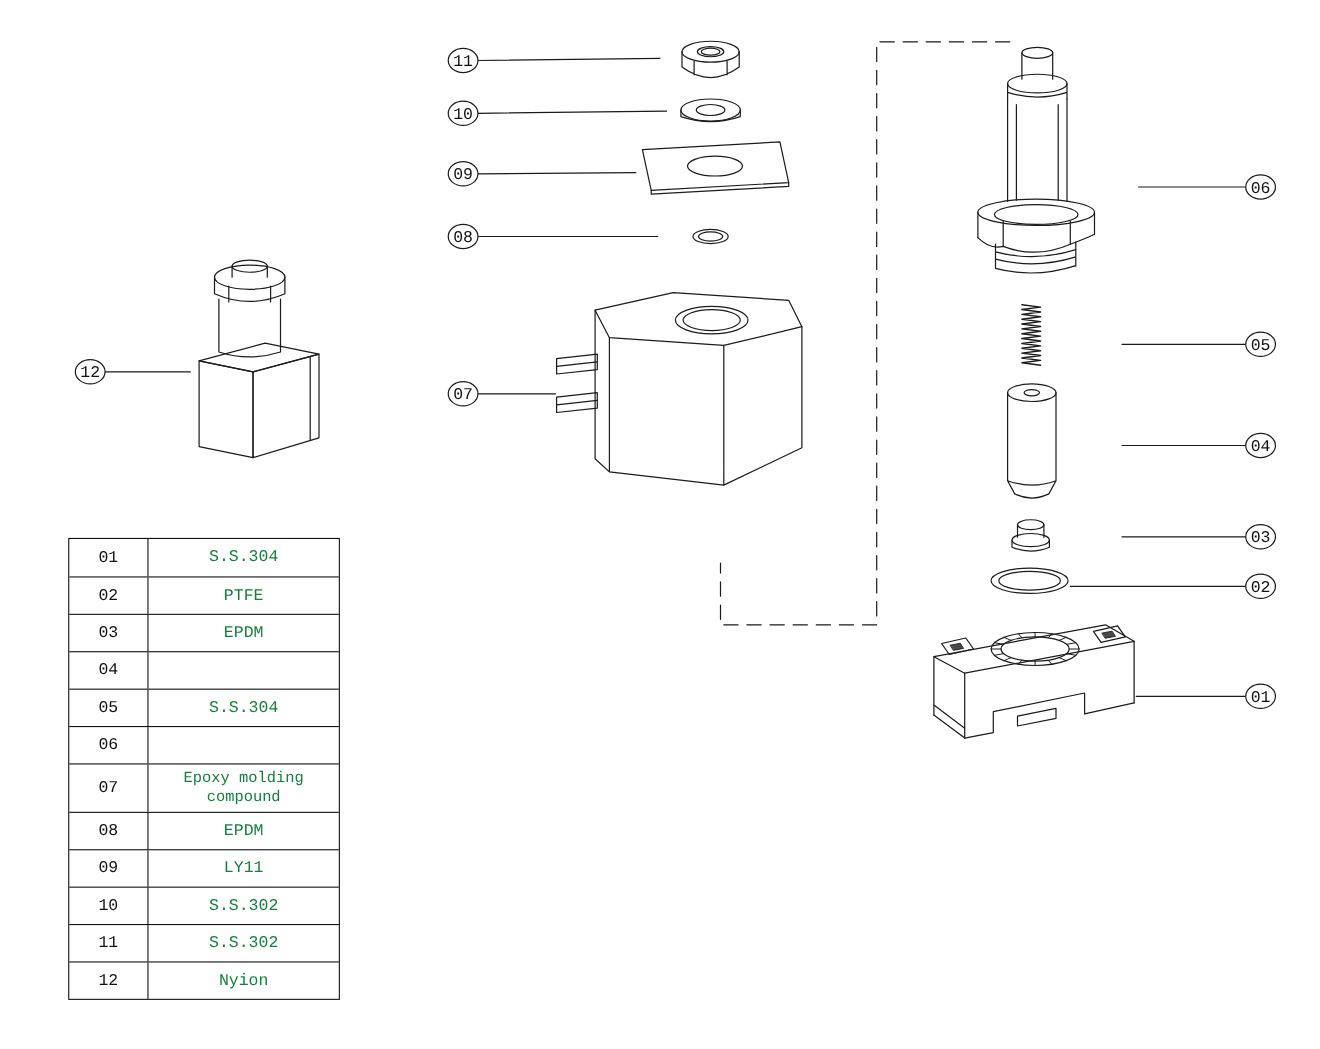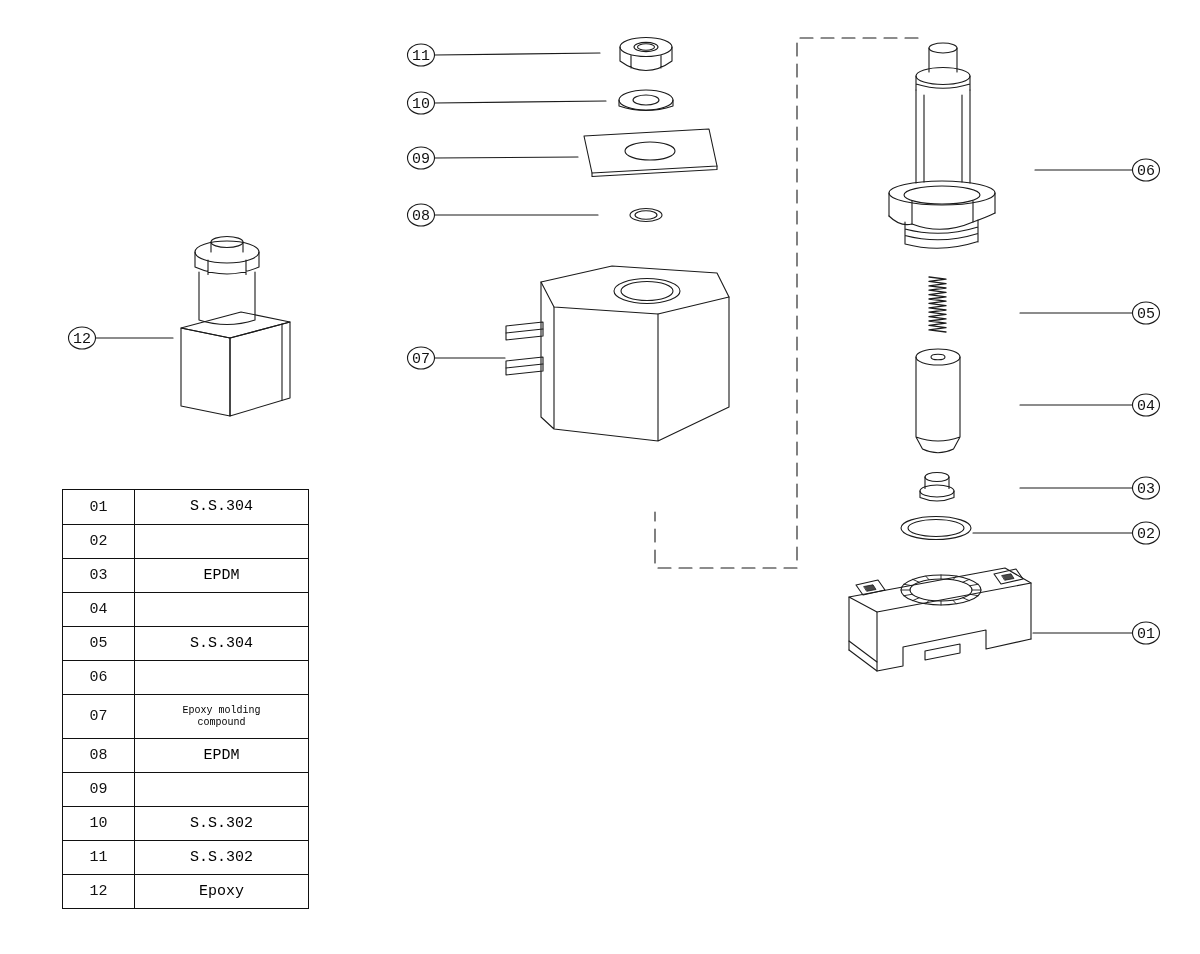--- a/index.html
+++ b/index.html
@@ -14,23 +14,23 @@
   .callout-num { fill:#111; stroke:none; font-family:"Liberation Mono","DejaVu Sans Mono",monospace;
                  font-size:15px; text-anchor:middle; }
 
   
   .mtable { position:absolute; left:62px; top:489px; width:247px; border:1.4px solid #111; background:#fff; }
   .trow { display:flex; height:34px; border-top:1px solid #111; }
   .trow:first-child { border-top:none; }
   .trow.tall { height:44px; }
   .cno { width:72px; border-right:1px solid #111; display:flex; align-items:center; justify-content:center;
          font-size:15px; color:#111; }
-  .cmat { flex:1; display:flex; align-items:center; justify-content:center; font-size:15px; color:#000000;
+  .cmat { flex:1; display:flex; align-items:center; justify-content:center; font-size:15px; color:#15803d;
           text-align:center; white-space:pre-line; line-height:1.15; }
-  .trow.tall .cmat { font-size:10px; }
+  .trow.tall .cmat { font-size:14px; }
 </style>
 </head>
 <body>
 
 <div class="canvas">
 
   <svg width="1200" height="954" viewBox="0 0 1200 954">
 
     <path class="ln" stroke-dasharray="13 8" d="M918,38 L797,38 L797,568 L655,568 L655,512"></path>
 
@@ -208,20 +208,21 @@
     </g>
   </svg>
 
   <div class="mtable">
     <div class="trow">
       <div class="cno">01</div>
       <div class="cmat">S.S.304</div>
     </div>
     <div class="trow">
       <div class="cno">02</div>
+      <div class="cmat">PTFE</div>
     </div>
     <div class="trow">
       <div class="cno">03</div>
       <div class="cmat">EPDM</div>
     </div>
     <div class="trow">
       <div class="cno">04</div>
     </div>
     <div class="trow">
       <div class="cno">05</div>
@@ -234,28 +235,29 @@
       <div class="cno">07</div>
       <div class="cmat">Epoxy molding
 compound</div>
     </div>
     <div class="trow">
       <div class="cno">08</div>
       <div class="cmat">EPDM</div>
     </div>
     <div class="trow">
       <div class="cno">09</div>
+      <div class="cmat">LY11</div>
     </div>
     <div class="trow">
       <div class="cno">10</div>
       <div class="cmat">S.S.302</div>
     </div>
     <div class="trow">
       <div class="cno">11</div>
       <div class="cmat">S.S.302</div>
     </div>
     <div class="trow">
       <div class="cno">12</div>
-      <div class="cmat">Epoxy</div>
+      <div class="cmat">Nyion</div>
     </div>
   </div>
 
 </div>
 
 </body></html>

